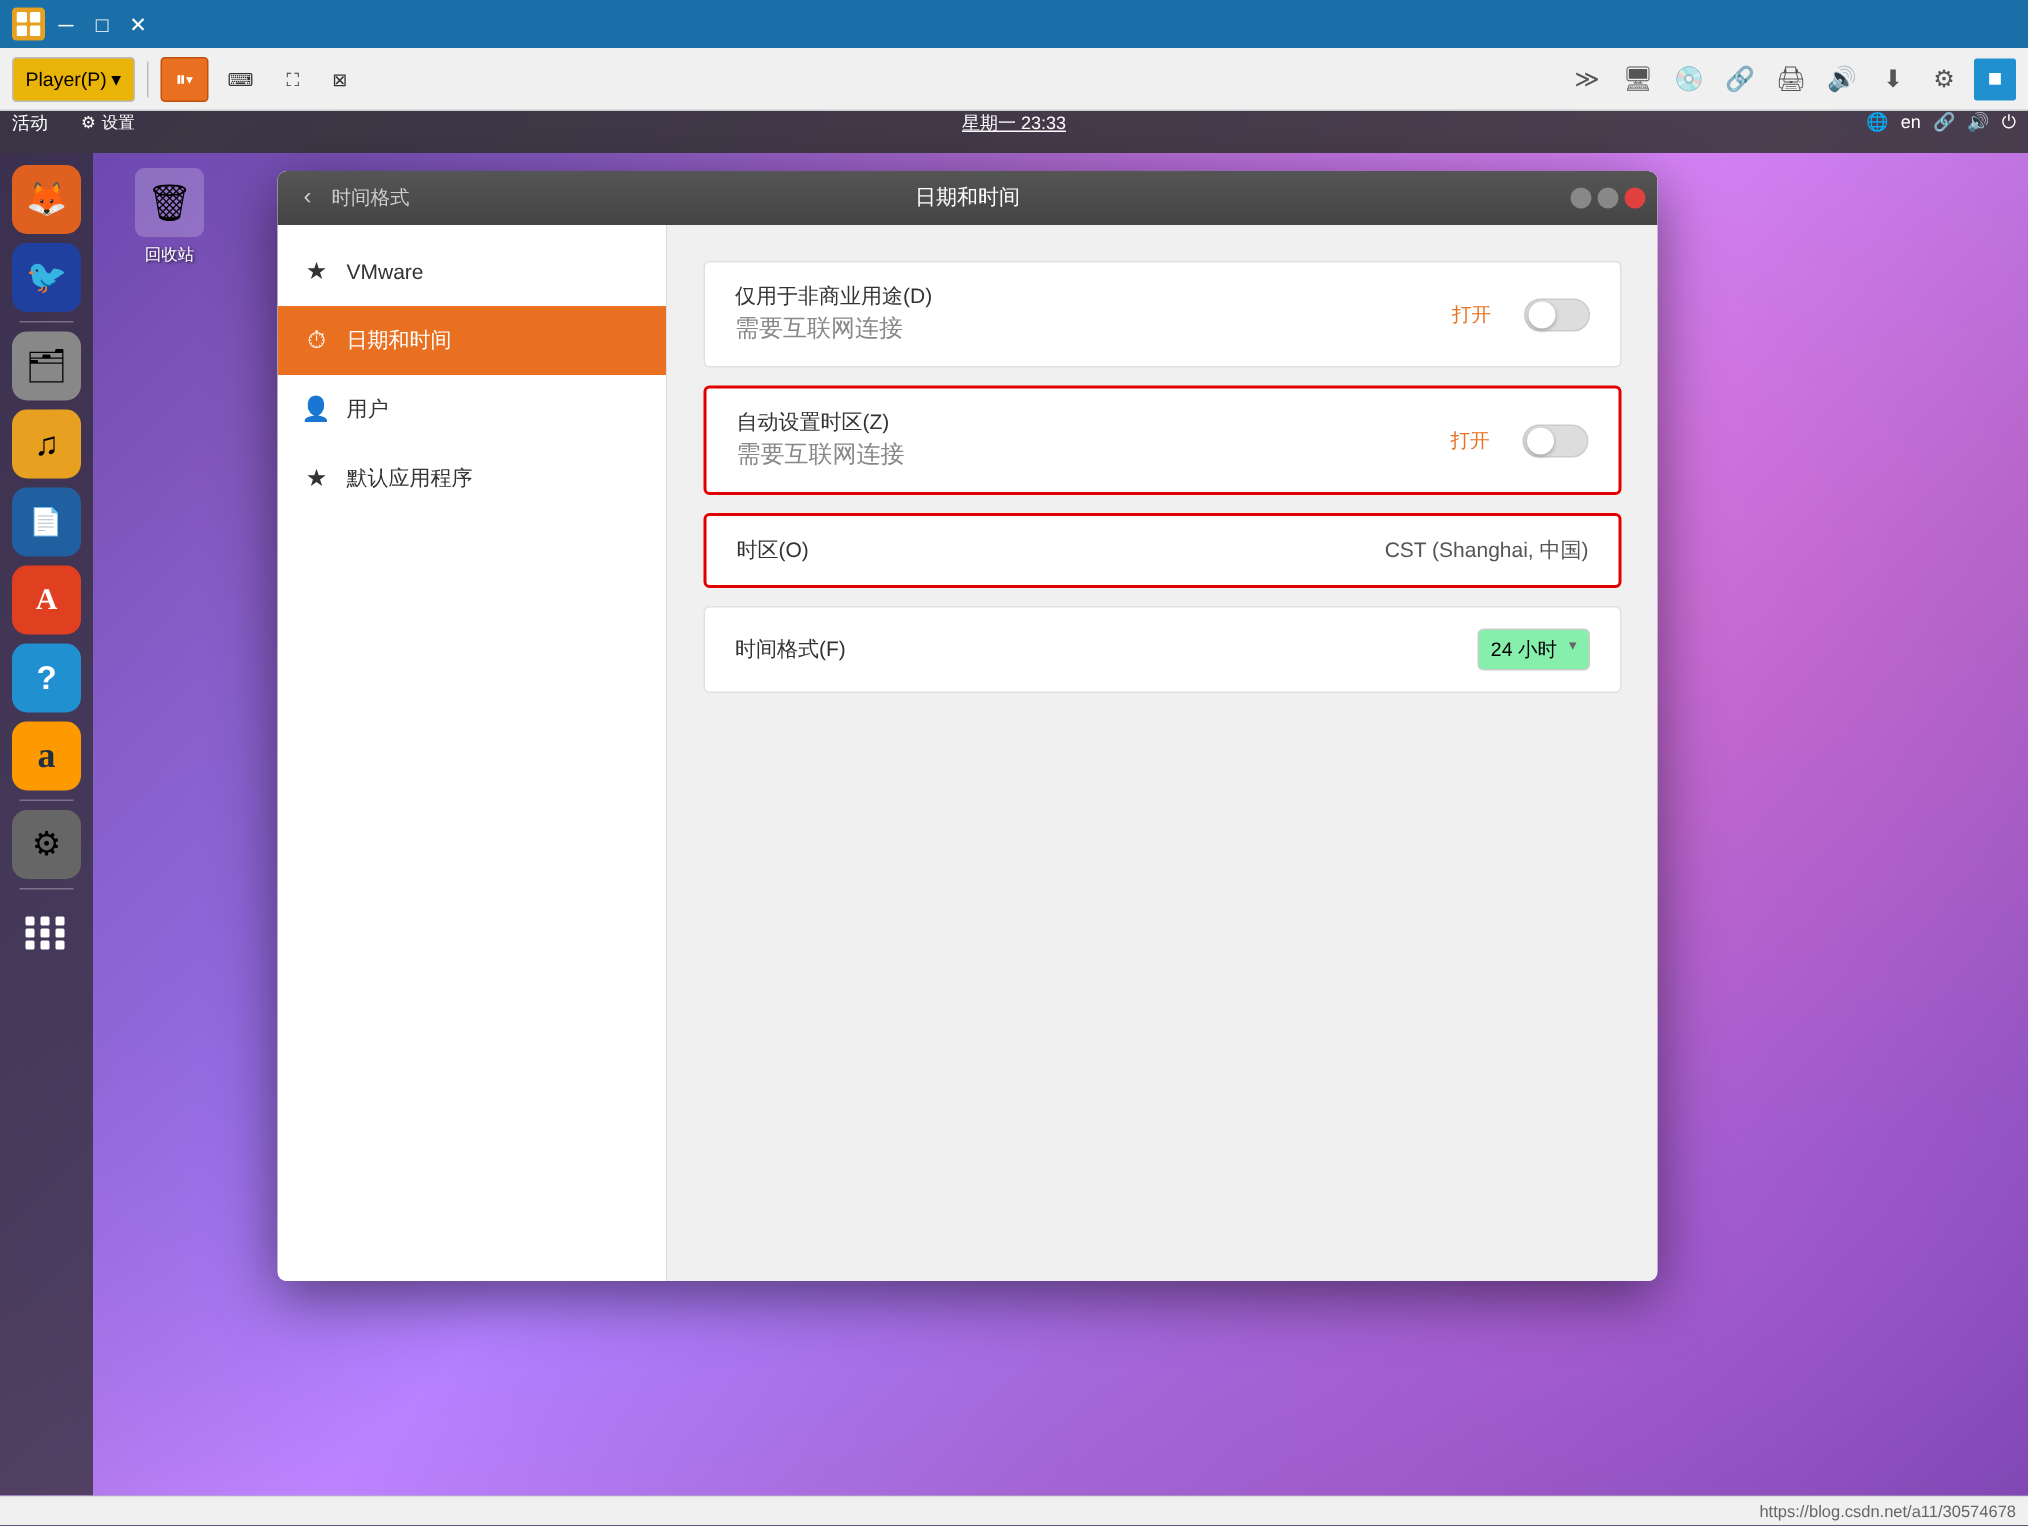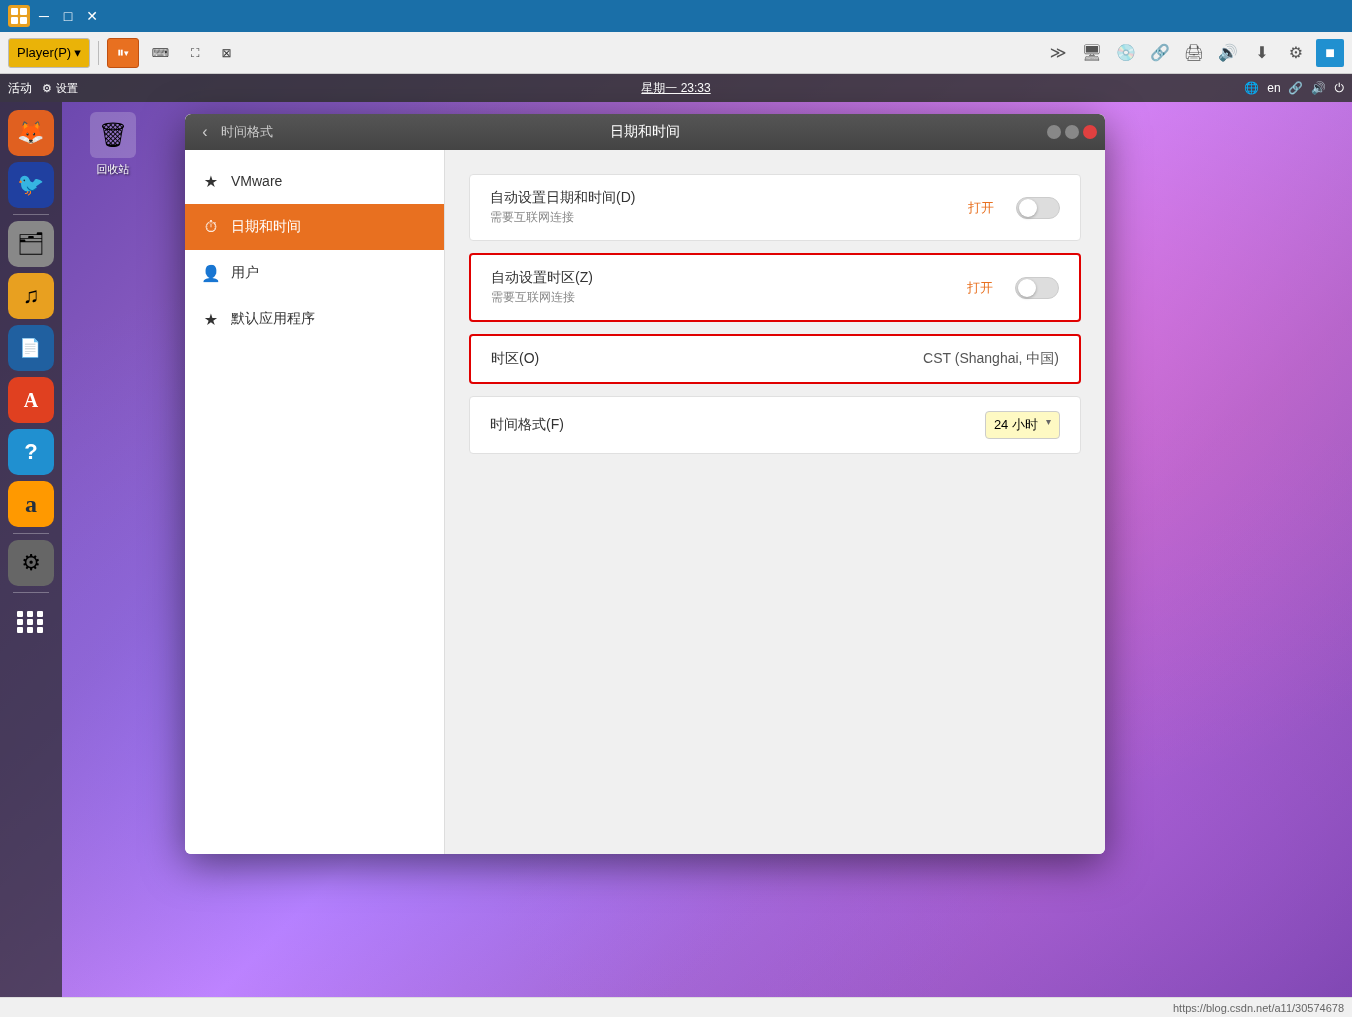--- a/index.html
+++ b/index.html
@@ -144,25 +144,25 @@
         radial-gradient(ellipse at 70% 30%, rgba(255,100,200,0.4) 0%, transparent 50%),
         radial-gradient(ellipse at 30% 70%, rgba(100,100,255,0.4) 0%, transparent 50%),
         radial-gradient(ellipse at 80% 80%, rgba(200,100,255,0.3) 0%, transparent 40%);
     }
 
     
     .ubuntu-taskbar {
       height: 28px;
       background: rgba(50,50,50,0.85);
       display: flex;
-      align-items: center;
+      align-items: flex-start;
       padding: 0 8px;
       color: white;
       font-size: 12px;
-      gap: 10px;
+      gap: 22px;
       position: relative;
       z-index: 5;
     }
     .taskbar-activities {
       font-size: 12px;
       color: white;
     }
     .taskbar-settings {
       display: flex;
       align-items: center;
@@ -388,21 +388,21 @@
     }
     .settings-row-left {
       display: flex;
       flex-direction: column;
     }
     .settings-row-label {
       font-size: 14px;
       color: #333;
     }
     .settings-row-sublabel {
-      font-size: 12px;
+      font-size: 16px;
       color: #888;
       margin-top: 2px;
     }
     .settings-row-value {
       font-size: 14px;
       color: #555;
     }
 
     
     .toggle-container {
@@ -433,21 +433,21 @@
       top: 1px;
       left: 2px;
       box-shadow: 0 1px 3px rgba(0,0,0,0.3);
       transition: left 0.2s;
     }
 
     
     .dropdown {
       display: flex;
       align-items: flex-start;
-      background: #fef9c3;
+      background: #86efac;
       border: 1px solid #ccc;
       border-radius: 4px;
       padding: 4px 8px;
       cursor: pointer;
       font-size: 13px;
       gap: 8px;
     }
     .dropdown-arrow { font-size: 10px; color: #666; }
 
     
@@ -599,21 +599,21 @@
         <div class="sidebar-item">
           <span class="sidebar-item-icon">★</span>
           <span>默认应用程序</span>
         </div>
       </div>
 
       <div class="main-content">
 
         <div class="settings-row">
           <div class="settings-row-left">
-            <span class="settings-row-label">自动设置日期和时间(D)</span>
+            <span class="settings-row-label">仅用于非商业用途(D)</span>
             <span class="settings-row-sublabel">需要互联网连接</span>
           </div>
           <div class="toggle-container">
             <span class="toggle-label">打开</span>
             <div class="toggle">
               <div class="toggle-knob"></div>
             </div>
           </div>
         </div>
 

